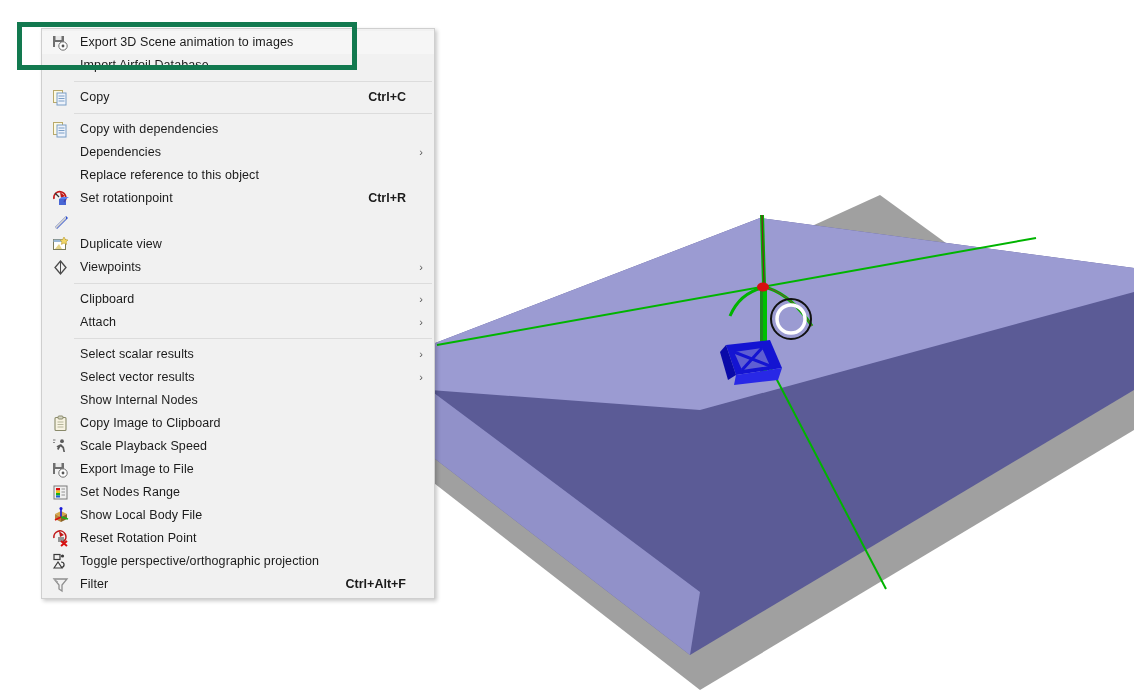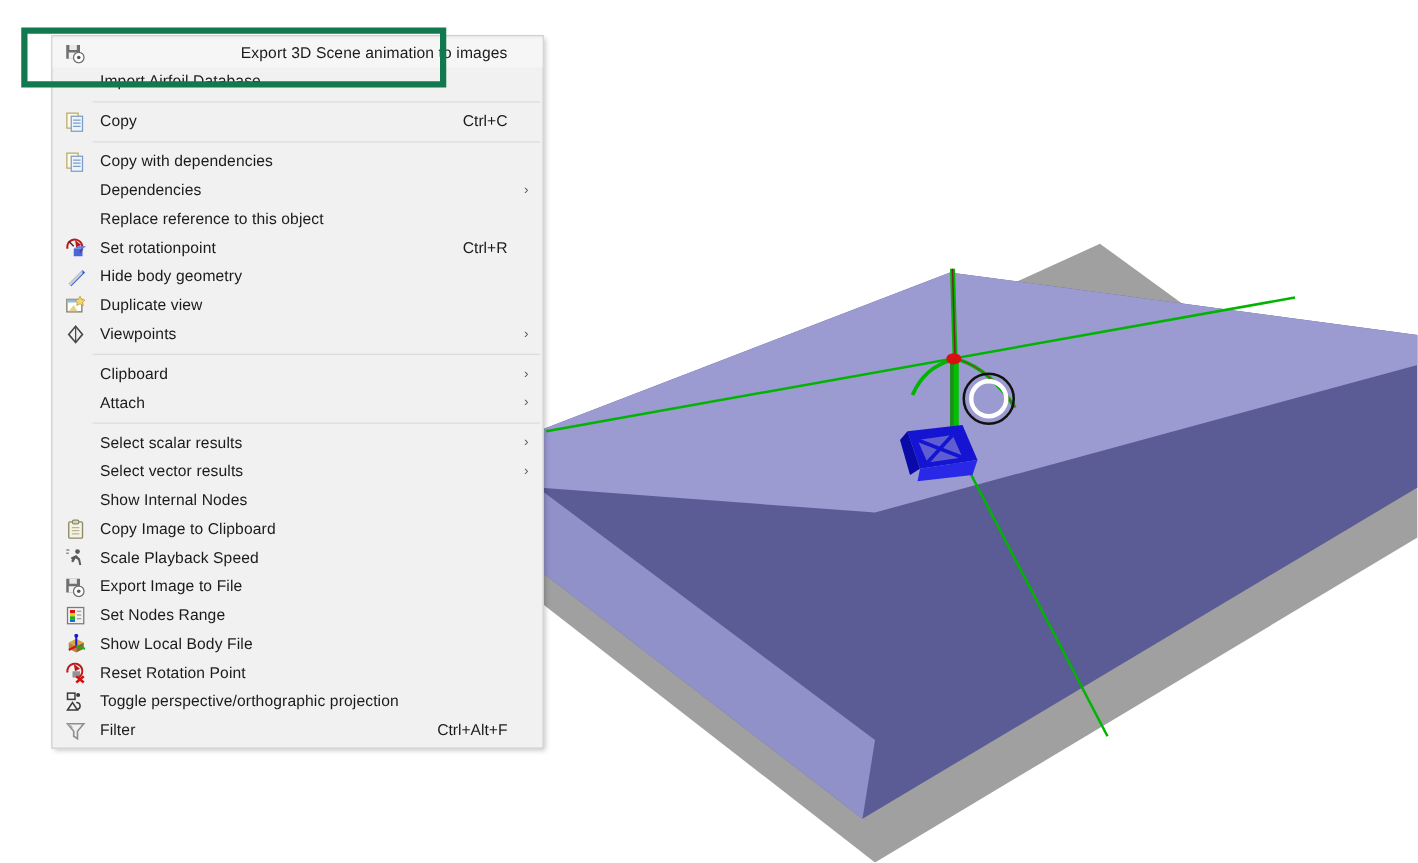--- a/index.html
+++ b/index.html
@@ -60,37 +60,37 @@
     color: #1b1b1b;
     letter-spacing: 0.1px;
     flex: 1 1 auto;
     padding-left: 4px;
   }
   .menu-item .mi-shortcut {
     font-size: 12.5px;
     color: #1b1b1b;
     padding-right: 6px;
     text-align: right;
+    font-weight: bold;
   }
   .menu-item .mi-arrow {
     width: 18px;
     min-width: 18px;
     font-size: 11px;
     color: #5a5a5a;
     text-align: center;
     padding-right: 4px;
   }
   .menu-sep {
     height: 1px;
     background: #dcdcdc;
     margin: 4px 2px 4px 32px;
   }
   .menu-item.first-row {
     background: #f6f6f6;
-    text-align: right;
   }
 
   
   .icon-box {
     width: 17px;
     height: 17px;
     position: relative;
     display: inline-block;
   }
   .icon-box svg { display: block; }
@@ -263,21 +263,20 @@
     </div>
     <div class="menu-item">
       <span class="mi-icon">
         <span class="icon-box">
           <svg width="17" height="17" viewBox="0 0 17 17">
             <polygon points="3,14 14,3 16,5 5,16" fill="#2b4fd0"></polygon>
             <polygon points="3,14 14,3 14,6 4,16" fill="#cfcfcf"></polygon>
           </svg>
         </span>
       </span>
-      <span class="mi-label">Hide body geometry</span>
       <span class="mi-shortcut"></span>
       <span class="mi-arrow"></span>
     </div>
     <div class="menu-item">
       <span class="mi-icon">
         <span class="icon-box">
           <svg width="17" height="17" viewBox="0 0 17 17">
             <rect x="1.5" y="3.5" width="12" height="10" fill="#ffffff" stroke="#7a7a5a" stroke-width="1"></rect>
             <rect x="1.5" y="3.5" width="12" height="2.5" fill="#9ab8d8"></rect>
             <polygon points="3,13 7,8 10,13" fill="#e3d48a"></polygon>

